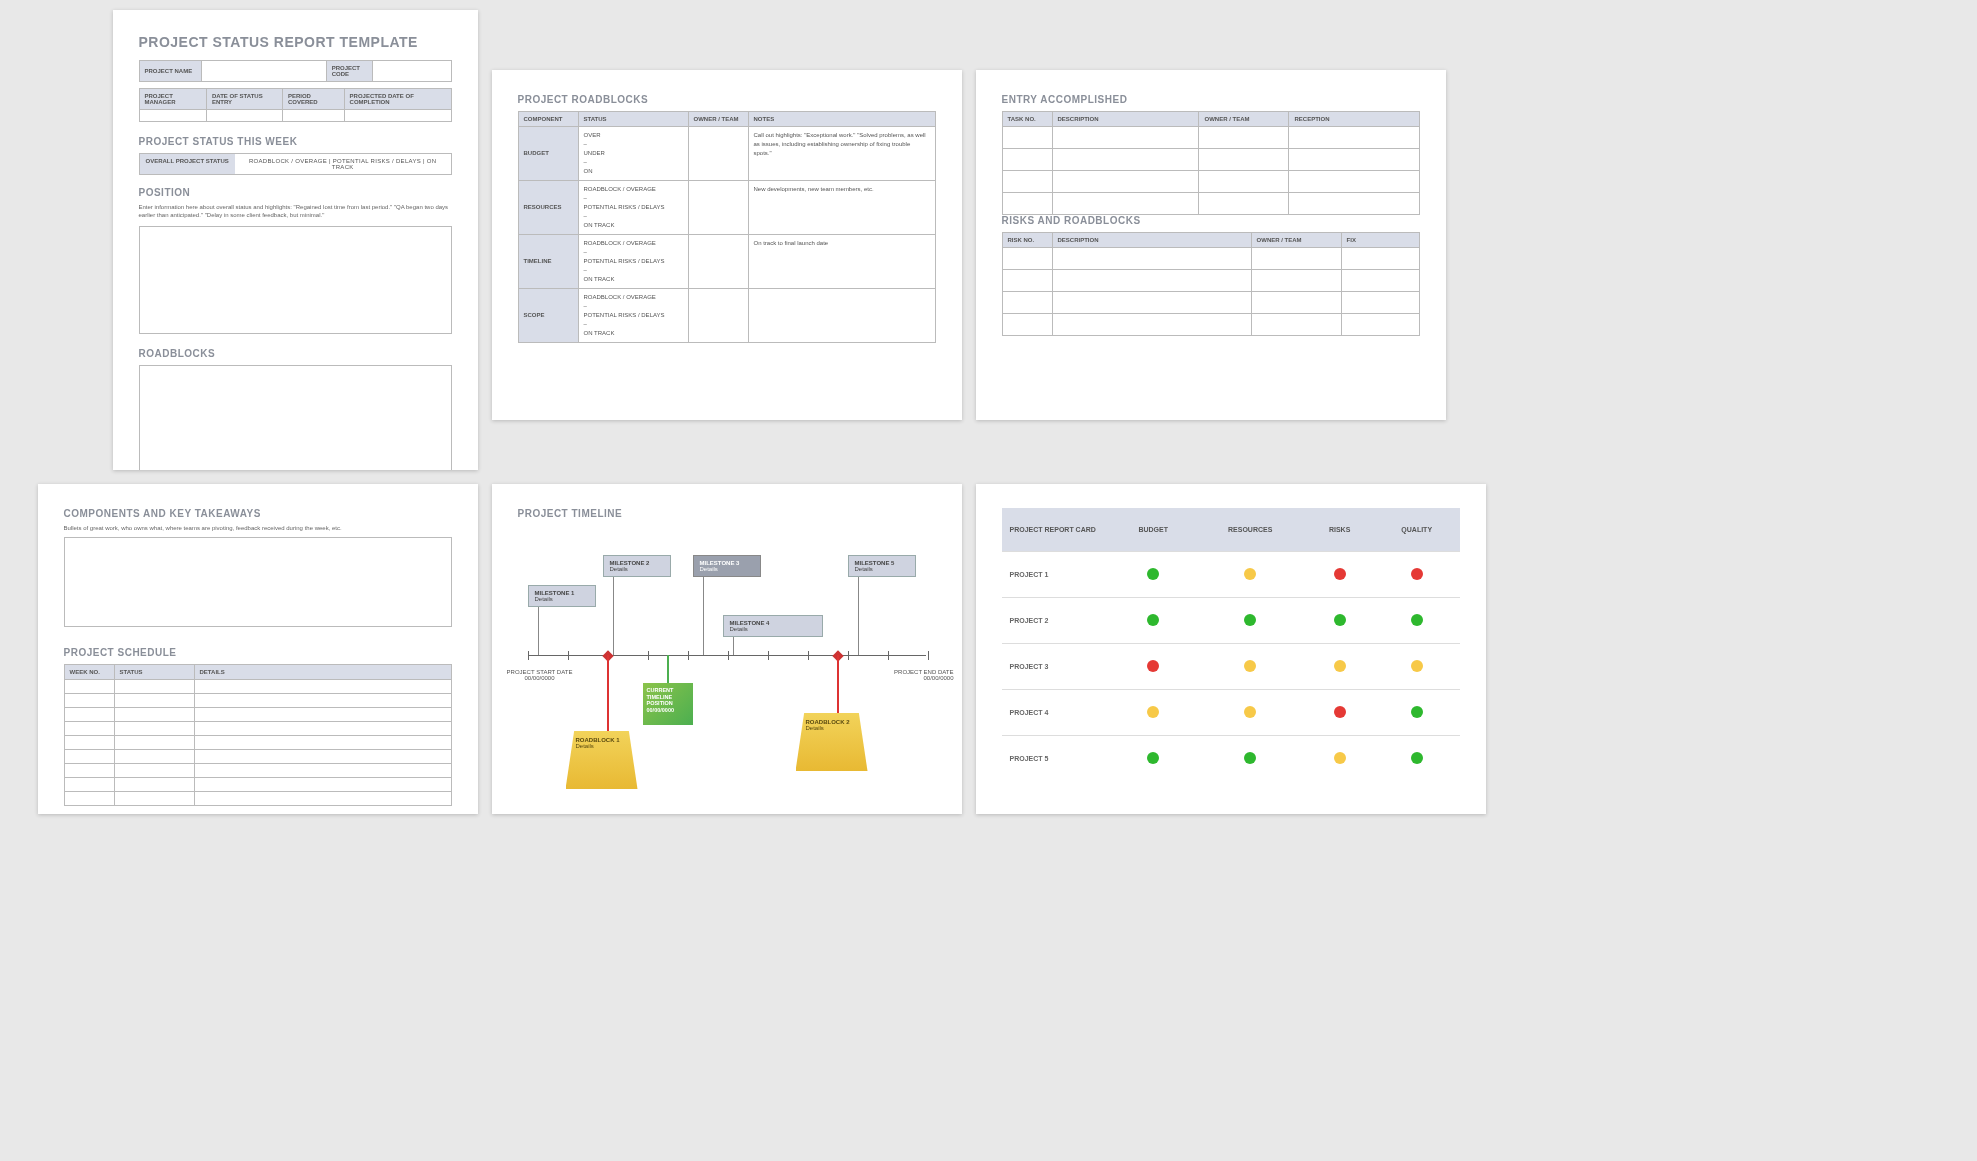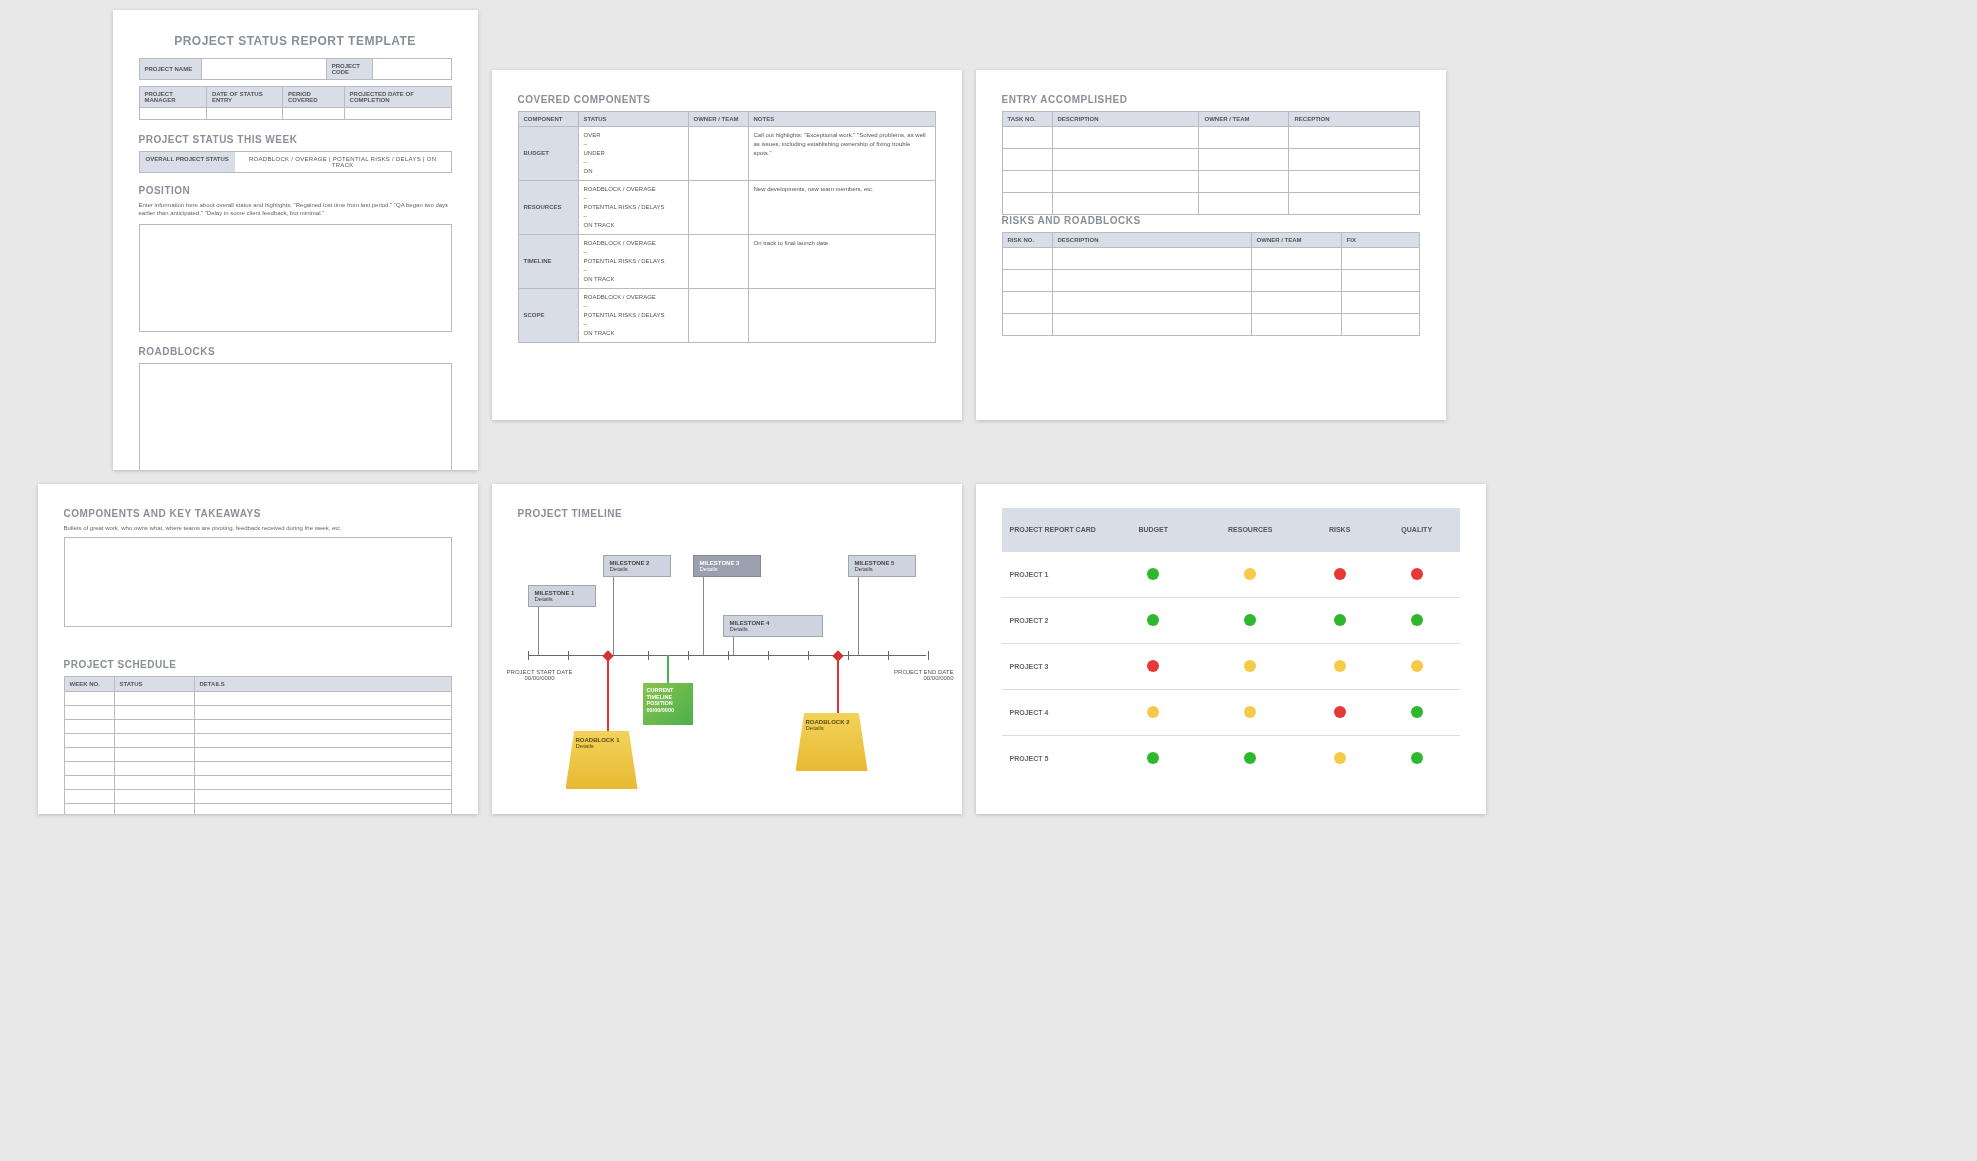--- a/index.html
+++ b/index.html
@@ -33,26 +33,25 @@
   .page6 { grid-row: 2; grid-column: 3; width: 510px; }
 
   h1.section-title {
     font-size: 10px;
     letter-spacing: .5px;
     color: #8a8f99;
     font-weight: 700;
     margin-bottom: 6px;
   }
   h1.main-title {
-    font-size: 12px;
+    font-size: 14px;
     letter-spacing: .5px;
     color: #8a8f99;
     font-weight: 700;
     margin-bottom: 10px;
-    text-align: center;
   }
 
   table.t {
     border-collapse: collapse;
     width: 100%;
     font-size: 6px;
     color: #555;
   }
   table.t th, table.t td {
     border: 1px solid #bbb;
@@ -180,21 +179,21 @@
 
     <h1 class="section-title" style="margin-top:12px">POSITION</h1>
     <div class="small-note">Enter information here about overall status and highlights: "Regained lost time from last period." "QA began two days earlier than anticipated." "Delay in some client feedback, but minimal."</div>
     <div class="big-empty-box p1-summary-box"></div>
 
     <h1 class="section-title" style="margin-top:14px">ROADBLOCKS</h1>
     <div class="big-empty-box p1-milestones-box"></div>
   </div>
 
   <div class="page page2">
-    <h1 class="section-title">COVERED COMPONENTS</h1>
+    <h1 class="section-title">PROJECT ROADBLOCKS</h1>
     <table class="t comp-table">
       <tbody>
           <tr>
         <th style="width:60px">COMPONENT</th>
         <th style="width:110px">STATUS</th>
         <th style="width:60px">OWNER / TEAM</th>
         <th>NOTES</th>
       </tr>
       <tr>
         <td class="rowhead">BUDGET</td>
@@ -312,21 +311,21 @@
           </tr>
     </tbody>
       </table>
   </div>
 
   <div class="page page4">
     <h1 class="section-title">COMPONENTS AND KEY TAKEAWAYS</h1>
     <div class="p4-note">Bullets of great work, who owns what, where teams are pivoting, feedback received during the week, etc.</div>
     <div class="big-empty-box p4-empty"></div>
 
-    <h1 class="section-title" style="margin-top:32px">PROJECT SCHEDULE</h1>
+    <h1 class="section-title" style="margin-top:20px">PROJECT SCHEDULE</h1>
     <table class="t sched-table">
       <tbody>
           <tr>
         <th style="width:50px">WEEK NO.</th>
         <th style="width:80px">STATUS</th>
         <th>DETAILS</th>
       </tr>
       <tr>
             <td></td>
             <td></td>

